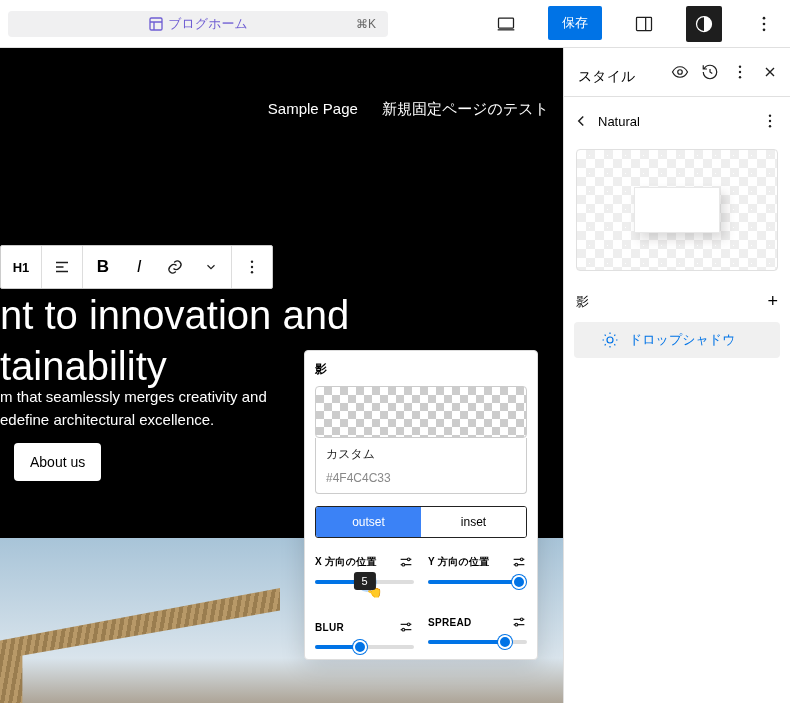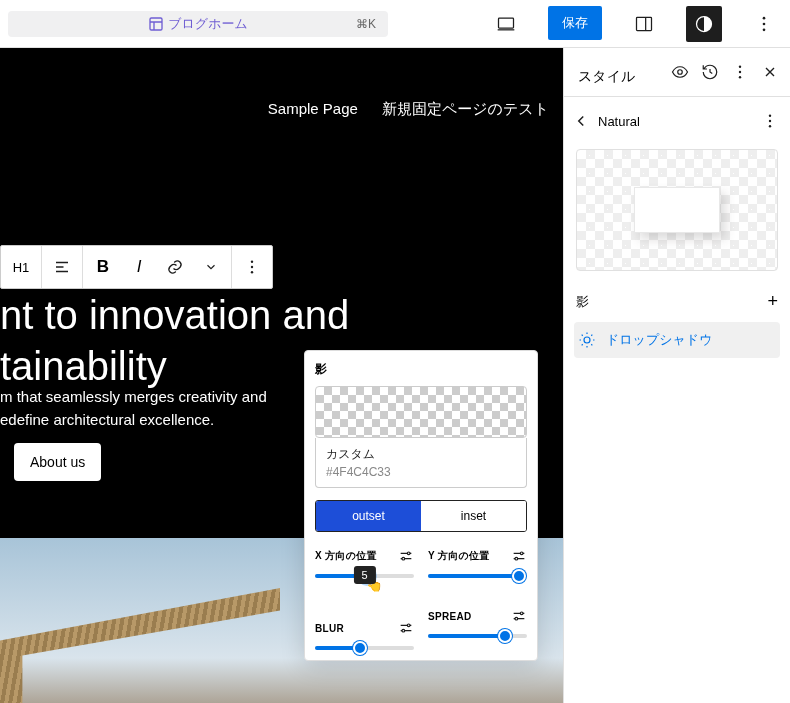--- a/index.html
+++ b/index.html
@@ -12,37 +12,37 @@
 .topbar-right{display:flex;align-items:flex-start;gap:24px}
 .icon-btn{width:36px;height:36px;display:flex;align-items:center;justify-content:center;border:none;background:transparent;cursor:pointer;border-radius:2px}
 .icon-btn.active{background:#1e1e1e;color:#fff}
 .save-btn{background:#0073e6;color:#fff;border:none;padding:8px 14px;font-size:13px;border-radius:2px;cursor:pointer}
 .main{display:flex;height:655px}
 .canvas{flex:1;background:#000;position:relative;overflow:hidden}
 .nav-menu{position:absolute;top:52px;right:14px;display:flex;gap:24px;color:#fff;font-size:15px}
 .block-toolbar{position:absolute;top:197px;left:0;display:flex;background:#fff;border:1px solid #ccc;box-shadow:0 2px 8px rgba(0,0,0,0.1);border-radius:2px}
 .block-toolbar .tb-group{display:flex;align-items:center;border-right:1px solid #ddd;padding:2px}
 .block-toolbar .tb-btn{width:36px;height:38px;display:flex;align-items:center;justify-content:center;background:transparent;border:none;cursor:pointer;font-size:13px}
-.block-toolbar .tb-btn.h1{font-weight:400}
+.block-toolbar .tb-btn.h1{font-weight:700}
 .block-toolbar .tb-btn.bold{font-weight:700;font-size:17px}
 .block-toolbar .tb-btn.italic{font-style:italic;font-size:17px}
 .hero-title{position:absolute;top:242px;left:0;color:#fff;font-family:Georgia,serif;font-size:40px;font-weight:400;line-height:1.25}
 .hero-para{position:absolute;top:337px;left:0;color:#fff;font-size:15px;line-height:1.55;max-width:300px}
 .about-btn{position:absolute;top:395px;left:14px;background:#fff;color:#000;border:none;padding:11px 16px;font-size:14px;font-weight:500;border-radius:4px;cursor:pointer}
 .hero-img{position:absolute;top:490px;left:0;right:0;height:200px;background:linear-gradient(180deg,#a8c4d8 0%,#d9e4ec 60%,#8b7355 100%)}
 .hero-img::before{content:"";position:absolute;bottom:0;left:0;width:280px;height:150px;background:repeating-linear-gradient(100deg,#b89968 0 4px,#9a7d4f 4px 8px);clip-path:polygon(0 100%,0 35%,100% 0,100% 15%,8% 45%,8% 100%)}
 .shadow-popover{position:absolute;top:302px;left:304px;width:234px;background:#fff;border:1px solid #ddd;border-radius:4px;box-shadow:0 4px 24px rgba(0,0,0,0.15);padding:10px}
 .shadow-popover h4{font-size:12px;font-weight:600;margin-bottom:8px}
 .shadow-preview{height:52px;border:1px solid #ccc;border-radius:4px;background-image:linear-gradient(45deg,#ccc 25%,transparent 25%),linear-gradient(-45deg,#ccc 25%,transparent 25%),linear-gradient(45deg,transparent 75%,#ccc 75%),linear-gradient(-45deg,transparent 75%,#ccc 75%);background-size:16px 16px;background-position:0 0,0 8px,8px -8px,-8px 0;margin-bottom:0}
 .custom-box{border:1px solid #ccc;border-top:none;border-radius:0 0 4px 4px;padding:8px 10px;margin-bottom:12px}
-.custom-box .lbl{font-size:12px;color:#222;margin-bottom:2px}
+.custom-box .lbl{font-size:12px;color:#222;margin-bottom:8px}
 .custom-box .hex{font-size:12px;color:#888}
 .seg{display:flex;border:1px solid #222;border-radius:3px;overflow:hidden;margin-bottom:16px}
 .seg button{flex:1;padding:8px 0;border:none;background:#fff;font-size:12px;cursor:pointer}
-.seg button.on{background:#1d4ed8;color:#fff}
+.seg button.on{background:#3b82f6;color:#fff}
 .sliders{display:grid;grid-template-columns:1fr 1fr;gap:10px 14px}
 .slider-group{position:relative}
 .slider-head{display:flex;justify-content:space-between;align-items:center;margin-bottom:10px}
 .slider-head .slabel{font-size:10px;font-weight:600;letter-spacing:0.3px;text-transform:uppercase}
 .slider-head .sicon{width:16px;height:16px}
 .slider{position:relative;height:4px;background:#ddd;border-radius:2px}
 .slider .fill{position:absolute;height:100%;background:#0073e6;border-radius:2px;left:0}
 .slider .thumb{position:absolute;top:50%;width:14px;height:14px;background:#0073e6;border:2px solid #fff;border-radius:50%;transform:translate(-50%,-50%);box-shadow:0 0 0 1px #0073e6}
 .slider .thumb.focus{box-shadow:0 0 0 3px rgba(0,115,230,0.3)}
 .tooltip{position:absolute;top:18px;left:50%;transform:translateX(-50%);background:#222;color:#fff;font-size:11px;padding:3px 8px;border-radius:3px}
@@ -51,21 +51,21 @@
 .side-head{display:flex;align-items:flex-end;justify-content:space-between;padding:10px 6px 10px 14px;border-bottom:1px solid #e0e0e0}
 .side-head .title{font-size:14px;font-weight:500}
 .side-head .icons{display:flex;gap:2px}
 .side-sub{display:flex;align-items:center;justify-content:space-between;padding:10px 6px 10px 8px}
 .side-sub .back{display:flex;align-items:center;gap:8px}
 .side-sub .back .subt{font-size:13px}
 .preview-card{margin:4px 12px 14px;height:122px;border:1px solid #e0e0e0;border-radius:4px;background-image:linear-gradient(45deg,#eee 25%,transparent 25%),linear-gradient(-45deg,#eee 25%,transparent 25%),linear-gradient(45deg,transparent 75%,#eee 75%),linear-gradient(-45deg,transparent 75%,#eee 75%);background-size:18px 18px;background-position:0 0,0 9px,9px -9px,-9px 0;display:flex;align-items:center;justify-content:center}
 .preview-card .box{width:86px;height:46px;background:#fff;border:1px solid #e8e8e8;box-shadow:5px 6px 10px rgba(79,76,76,0.2)}
 .section-row{display:flex;justify-content:space-between;align-items:center;padding:6px 12px 10px;font-size:13px}
 .section-row .plus{font-size:18px;cursor:pointer}
-.drop-row{margin:0 10px;background:#f0f0f0;border-radius:4px;display:flex;align-items:center;gap:10px;padding:9px 4px;color:#0073e6;font-size:13px;cursor:pointer}
+.drop-row{margin:0 10px;background:#f0f0f0;border-radius:4px;display:flex;align-items:center;gap:10px;padding:9px 27px;color:#0073e6;font-size:13px;cursor:pointer}
 .drop-row .dicon{width:18px;height:18px;flex-shrink:0}
 svg{display:block}
 </style>
 </head>
 <body>
 
 <div class="topbar">
   <div class="topbar-left">
     <span class="breadcrumb-icon">
       <svg width="16" height="16" viewBox="0 0 24 24" fill="none" stroke="currentColor" stroke-width="2">
@@ -199,21 +199,21 @@
                   <circle cx="16" cy="8" r="2"></circle>
                   <circle cx="8" cy="16" r="2"></circle>
                 </svg>
               </span>
             </div>
           <div class="slider">
               <div class="fill" style="width:92%"></div>
               <div class="thumb" style="left:92%"></div>
             </div>
         </div>
-        <div class="slider-group" style="margin-top:32px">
+        <div class="slider-group" style="margin-top:25px">
           <div class="slider-head">
               <span class="slabel">BLUR</span>
               <span class="sicon">
                 <svg width="16" height="16" viewBox="0 0 24 24" fill="none" stroke="#1e1e1e" stroke-width="1.8">
                   <path d="M4 8h10M18 8h2M4 16h2M10 16h10"></path>
                   <circle cx="16" cy="8" r="2"></circle>
                   <circle cx="8" cy="16" r="2"></circle>
                 </svg>
               </span>
             </div>

